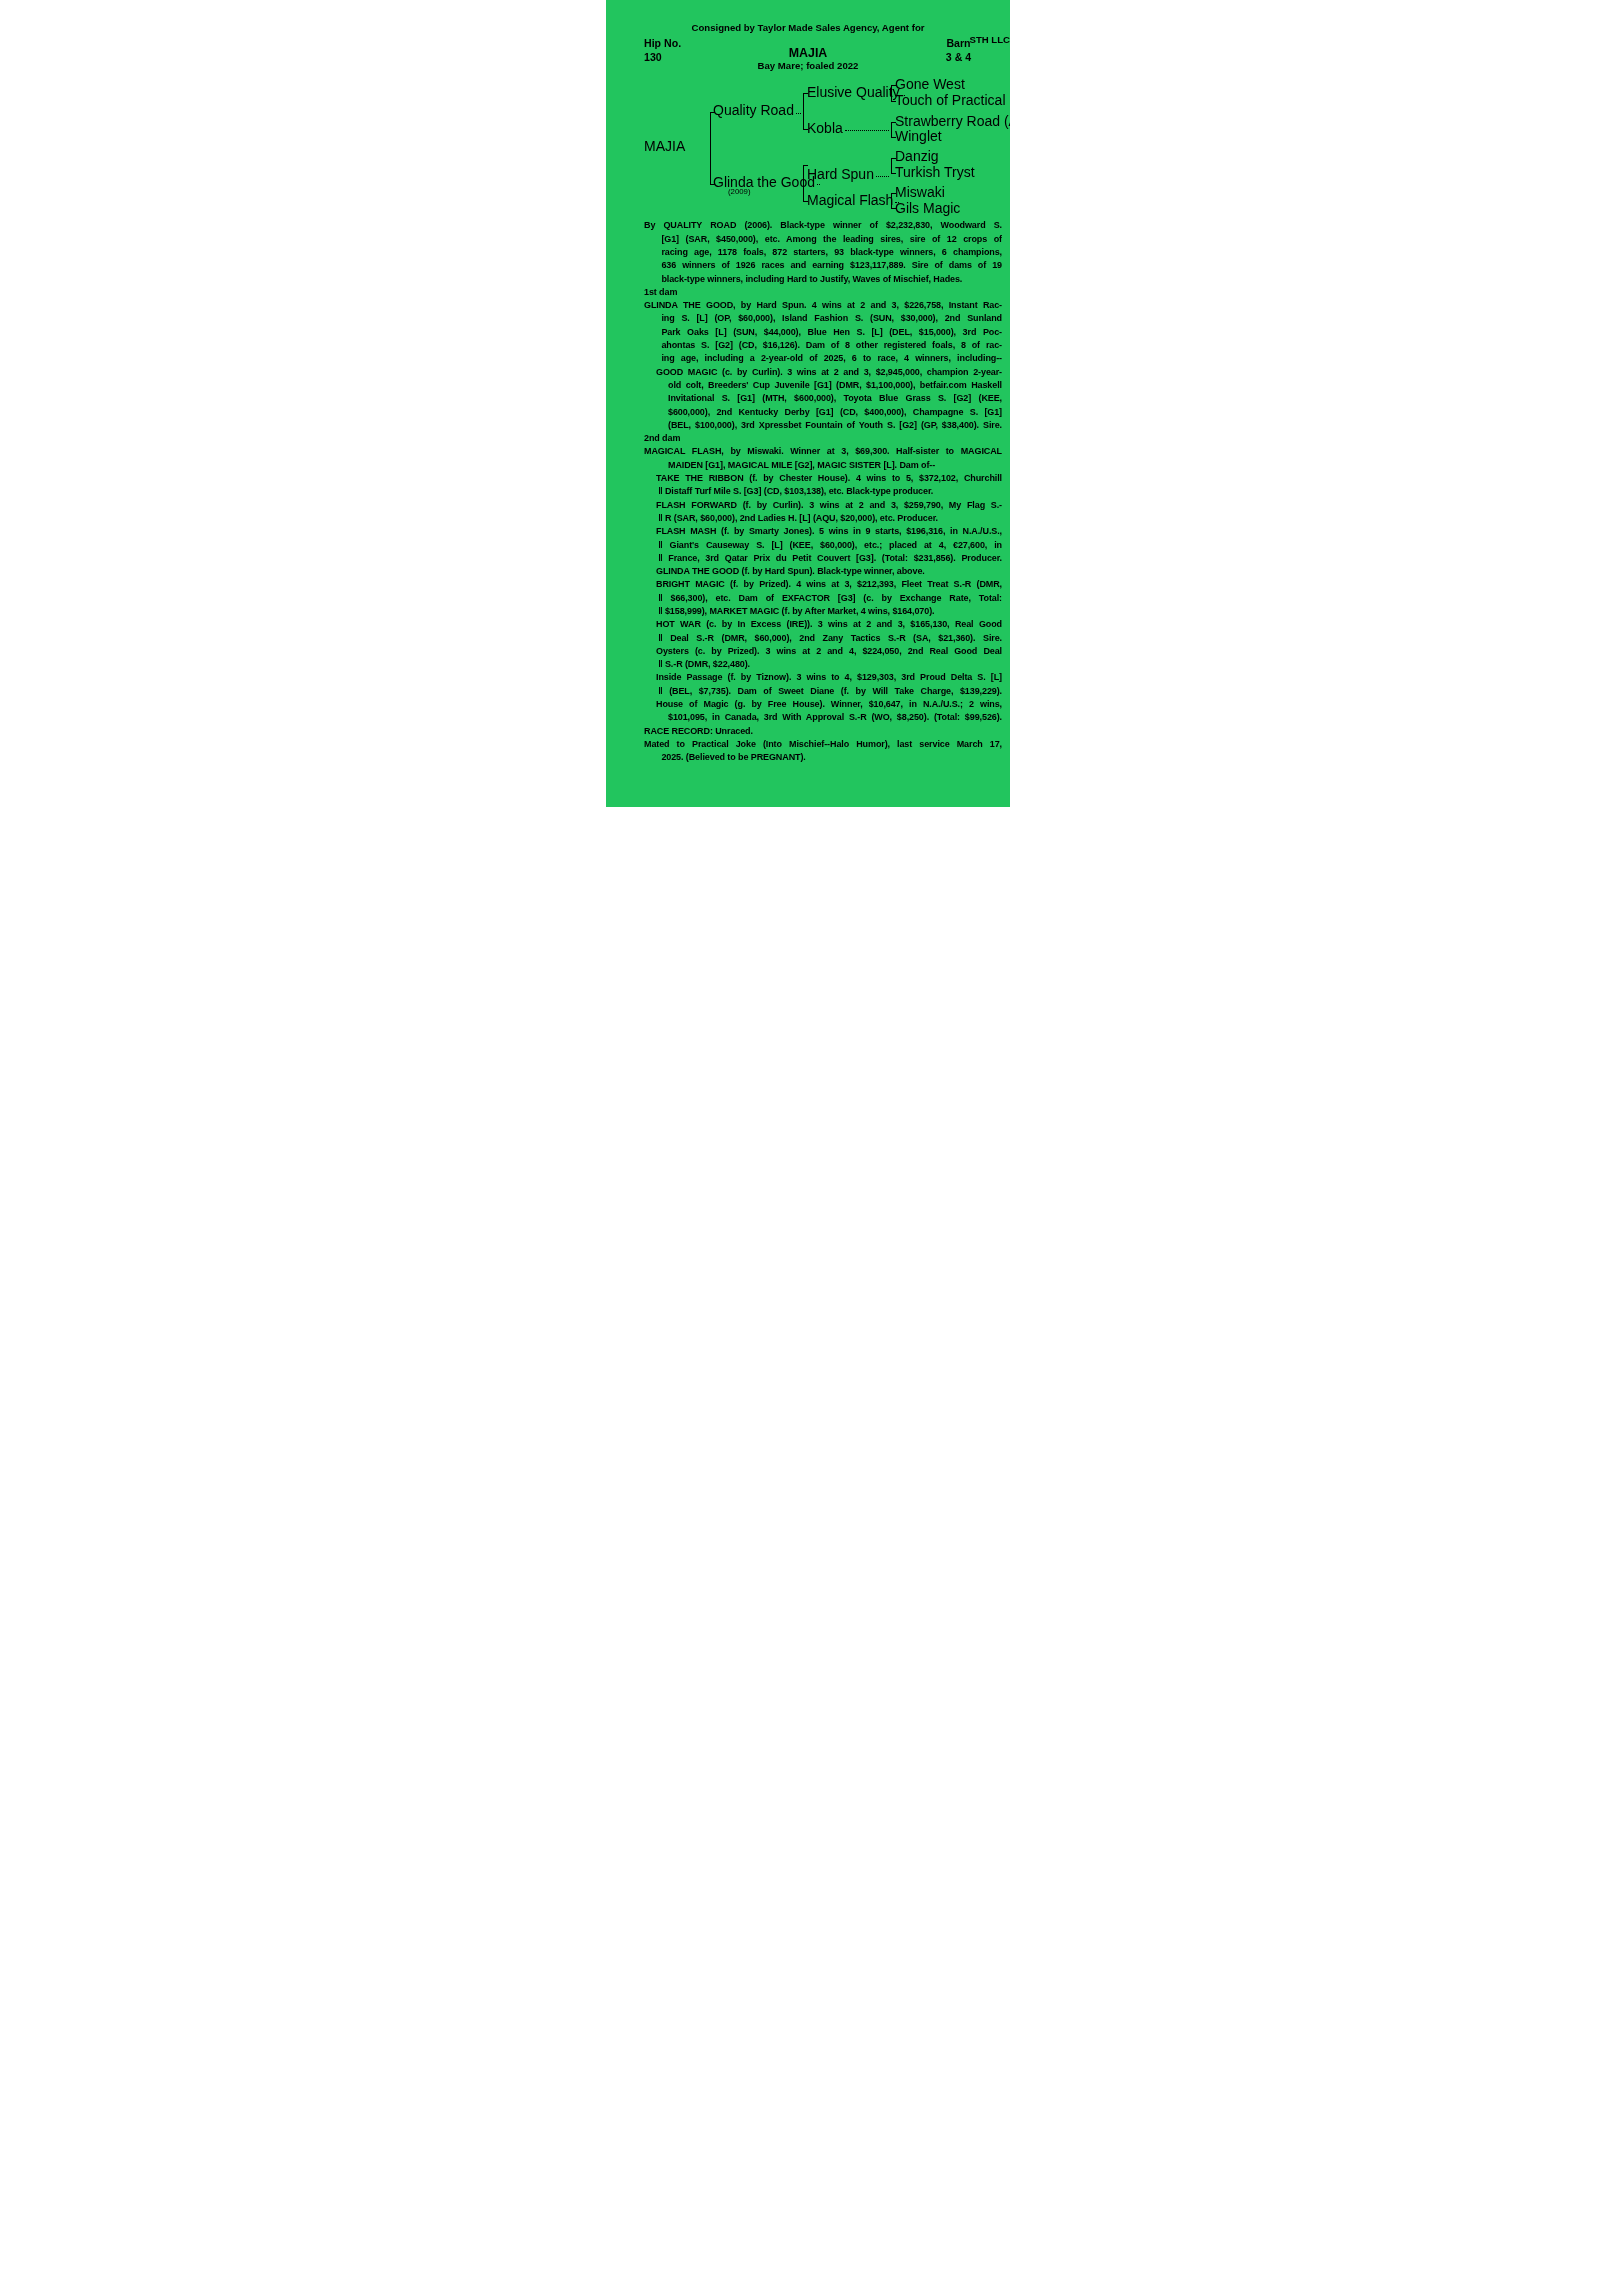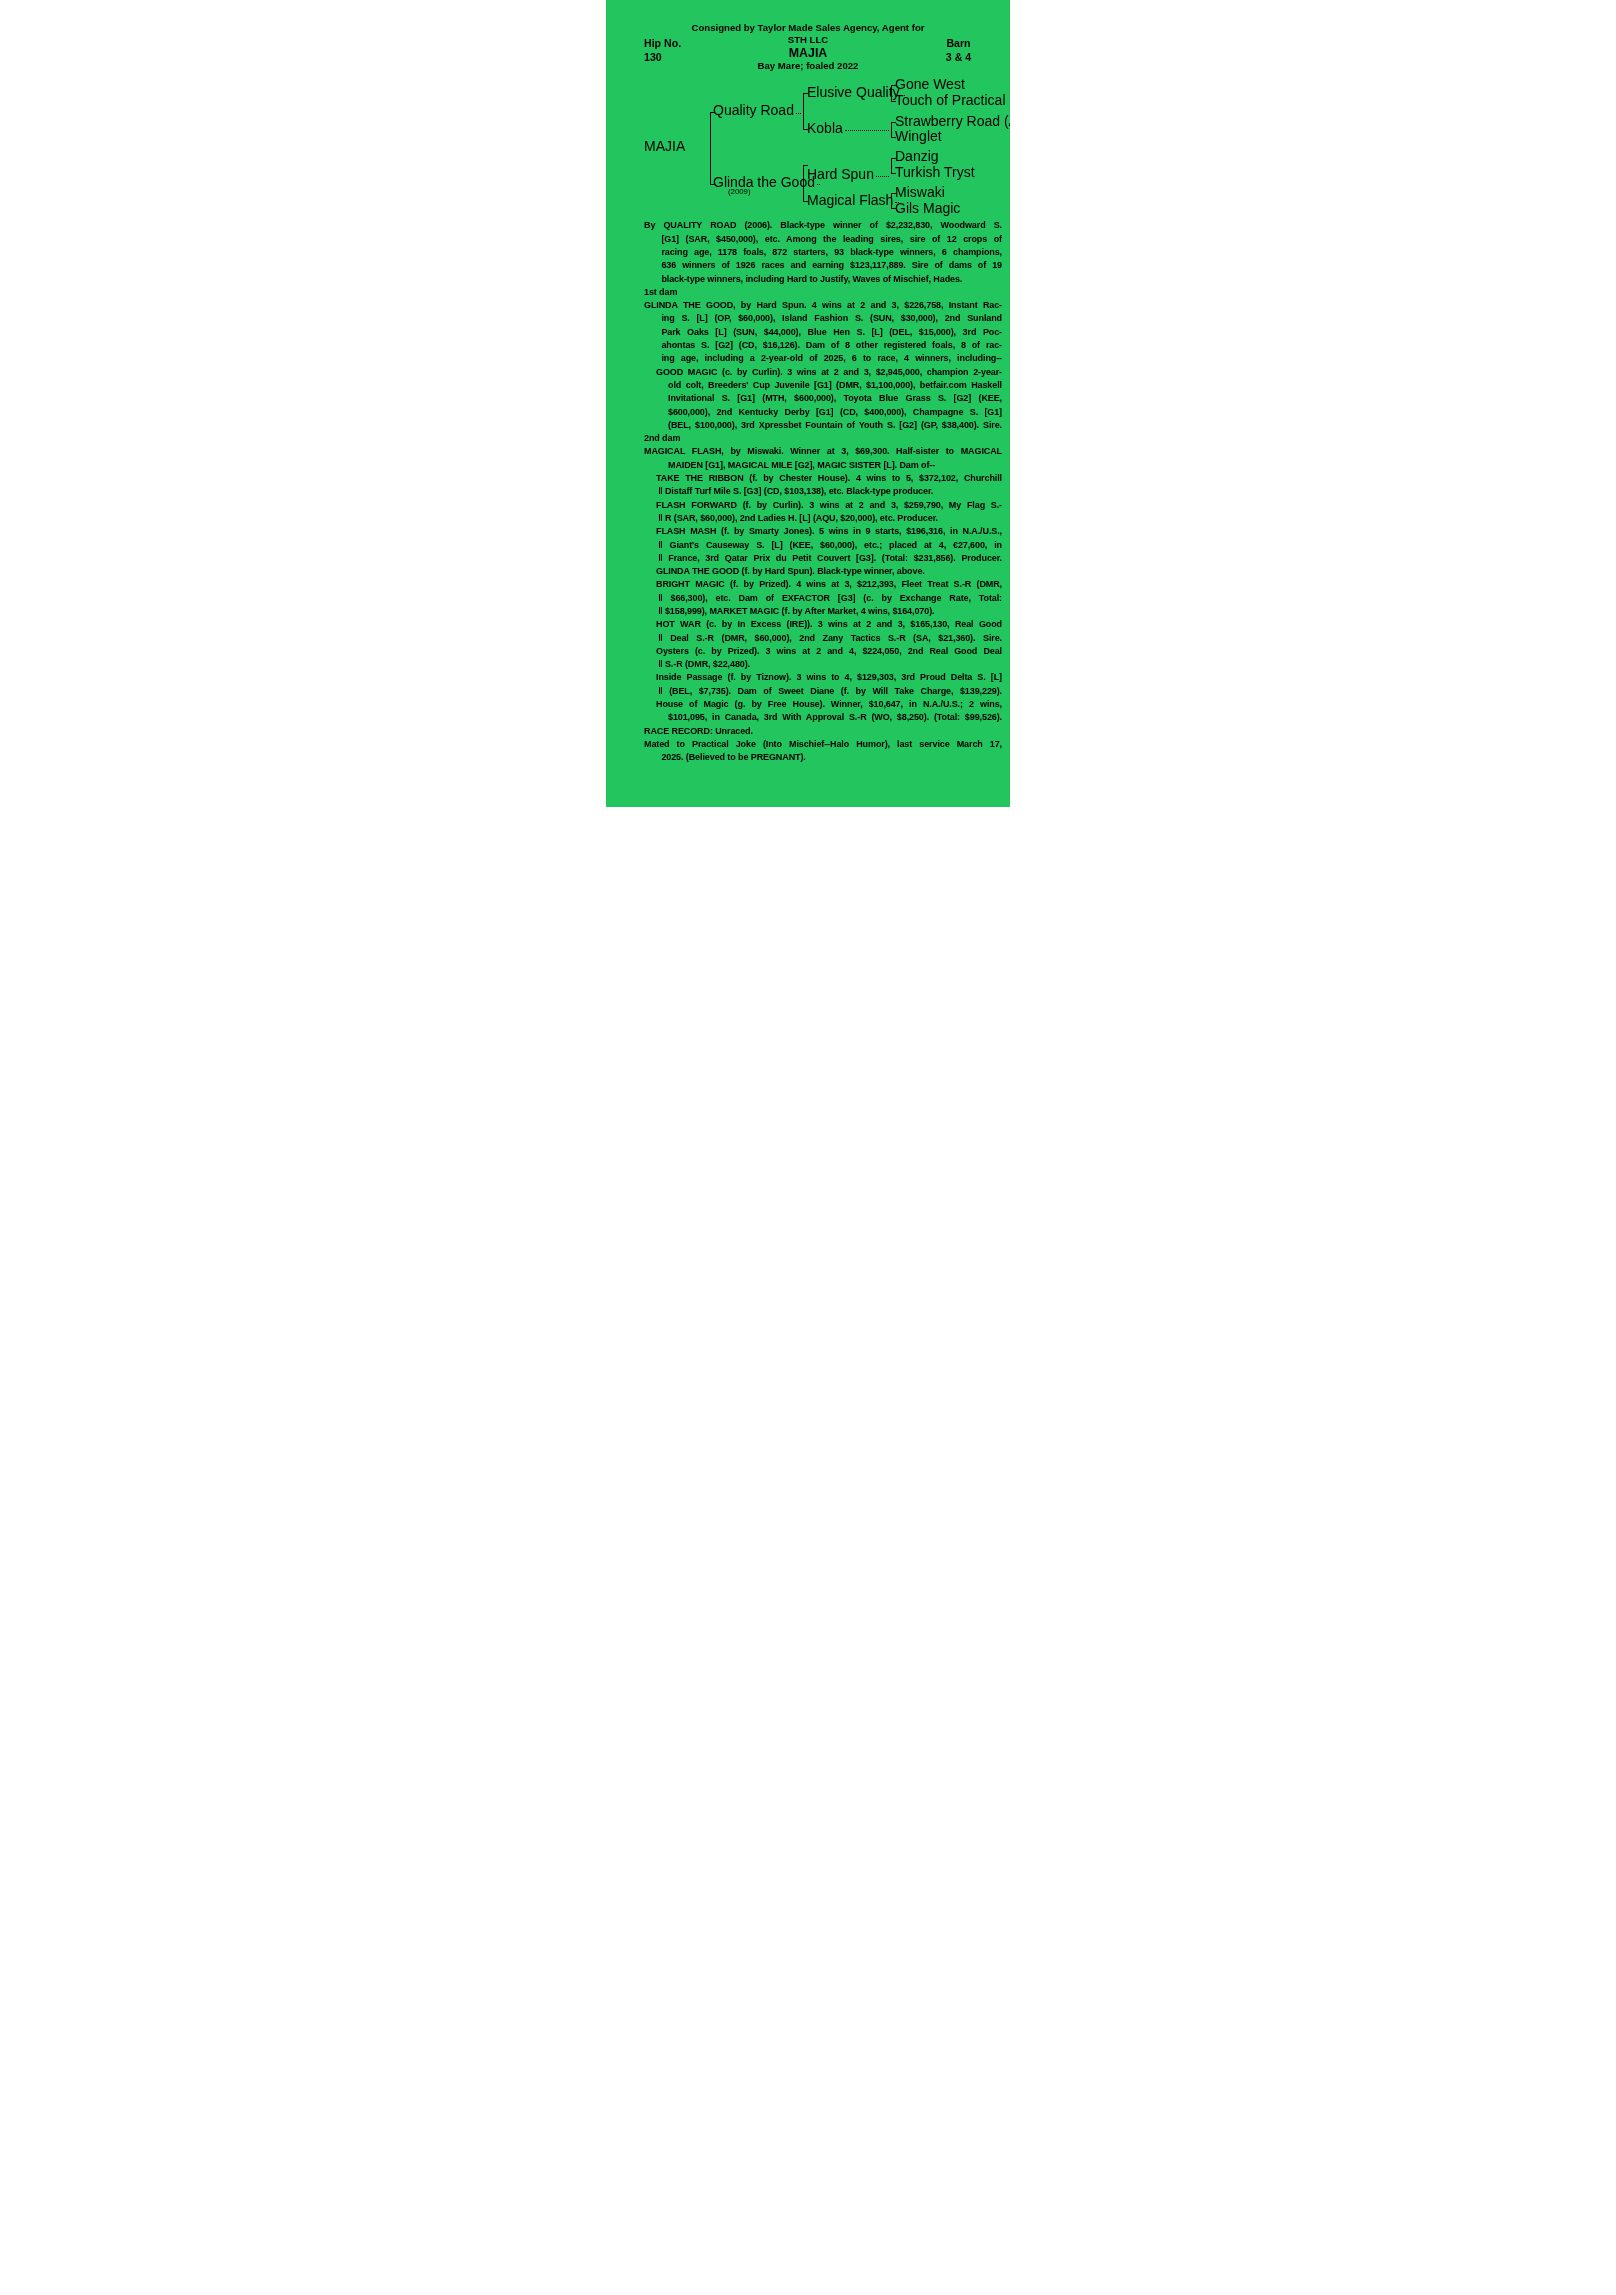--- a/index.html
+++ b/index.html
@@ -11,21 +11,21 @@
     color: #000;
     font-family: "Liberation Sans", "DejaVu Sans", sans-serif;
     padding: 22px 8.3px 0 38px;
     box-sizing: border-box;
     overflow: hidden;
   }
   
   .header { position: relative; margin-left:-38px; margin-right:-8.3px; }
   .hcenter { text-align: center; font-weight: bold; }
   .consignor { font-size: 9.6px; line-height: 12px; }
-  .owner     { font-size: 9.6px; line-height: 12px; }
+  .owner     { font-size: 9.6px; line-height: 12px; text-align: right; }
   .title     { font-size: 12.4px; line-height: 14.2px; }
   .foaled    { font-size: 9.6px; line-height: 12px; }
   .hipblock  { position: absolute; left: 38px; top: 13.8px; font-weight: bold;
                font-size: 10.6px; line-height: 14.2px; }
   .barnblock { position: absolute; right: 28.5px; top: 13.8px; width: 46px;
                text-align: center; font-weight: bold; font-size: 10.6px; line-height: 14.2px; }
   
   .pedigree { position: relative; height: 139px; margin-top: 6.4px; }
   .pnode { position: absolute; font-size: 14px; line-height: 9.2px;
            display: flex; align-items: flex-end; white-space: nowrap; }

